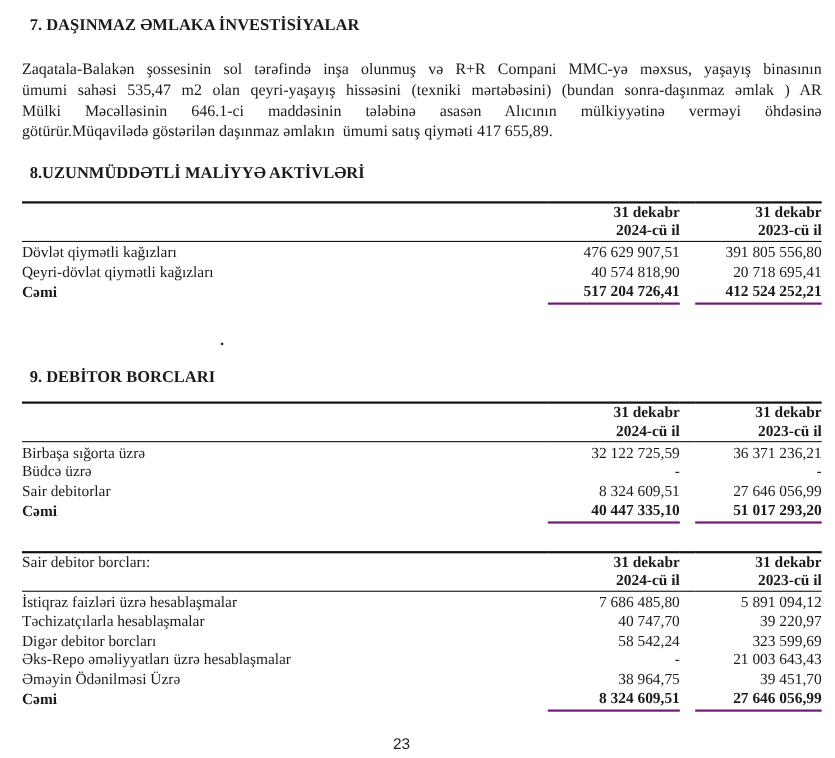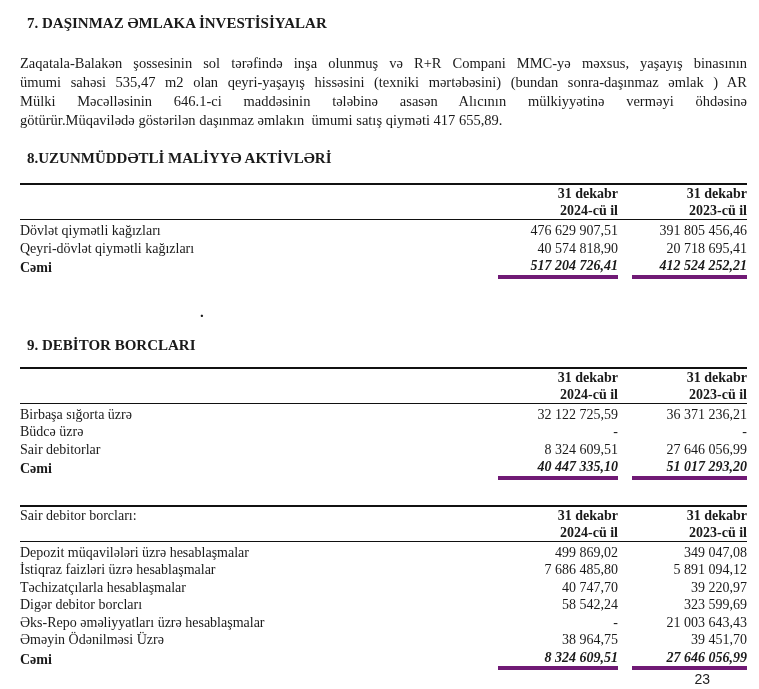--- a/index.html
+++ b/index.html
@@ -23,29 +23,29 @@
   table.fin col.c-num2  { width:115px; }
 
   thead td { border-bottom:1.5px solid #111; padding-bottom:3px; padding-top:2px; }
   thead .hdr-line { font-weight:bold; text-align:right; line-height:17px; white-space:nowrap; }
   thead td.title-cell { vertical-align:top; font-weight:normal; line-height:17px; }
 
   td.num { text-align:right; white-space:nowrap; }
   td.label { white-space:nowrap; }
   tbody tr:first-child td { padding-top:2px; }
   tr.total td { font-weight:bold; }
-  tr.total td.num { border-bottom:4px solid #701a75;font-style:italic; }
+  tr.total td.num { border-bottom:2px solid #701a75; }
 
   .tbl-8 { margin-top:16px; }
   .stray { margin-top:26px; margin-left:180px; font-size:15px; font-weight:bold; line-height:14px; }
   .h9 { margin-top:18px; }
   .tbl-9 { margin-top:13px; }
   .h8 { margin-top:20px; }
   .tbl-sair { margin-top:25px; }
-  .footer { margin-top:1px; width:727px; text-align:right; padding-right:37px;
+  .footer { margin-top:21px; width:727px; text-align:center; padding-right:37px;
             font-family:"Liberation Sans", sans-serif; font-size:14px; color:#222; }
 </style>
 </head>
 <body>
 
 <div class="page">
 
   <div class="heading">7. DAŞINMAZ ƏMLAKA İNVESTİSİYALAR</div>
 
   <div class="para">
@@ -78,21 +78,21 @@
           <div class="hdr-line">31 dekabr</div>
           <div class="hdr-line">2023-cü il</div>
         </td>
       </tr>
     </thead>
     <tbody>
         <tr>
           <td class="label">Dövlət qiymətli kağızları</td>
           <td class="num">476 629 907,51</td>
           <td class="spacer"></td>
-          <td class="num">391 805 456,46</td>
+          <td class="num">391 805 556,80</td>
         </tr>
         <tr>
           <td class="label">Qeyri-dövlət qiymətli kağızları</td>
           <td class="num">40 574 818,90</td>
           <td class="spacer"></td>
           <td class="num">20 718 695,41</td>
         </tr>
         <tr class="total">
           <td class="label">Cəmi</td>
           <td class="num">517 204 726,41</td>
@@ -171,26 +171,20 @@
         </td>
         <td></td>
         <td>
           <div class="hdr-line">31 dekabr</div>
           <div class="hdr-line">2023-cü il</div>
         </td>
       </tr>
     </thead>
     <tbody>
         <tr>
-          <td class="label">Depozit müqavilələri üzrə hesablaşmalar</td>
-          <td class="num">499 869,02</td>
-          <td class="spacer"></td>
-          <td class="num">349 047,08</td>
-        </tr>
-        <tr>
           <td class="label">İstiqraz faizləri üzrə hesablaşmalar</td>
           <td class="num">7 686 485,80</td>
           <td class="spacer"></td>
           <td class="num">5 891 094,12</td>
         </tr>
         <tr>
           <td class="label">Təchizatçılarla hesablaşmalar</td>
           <td class="num">40 747,70</td>
           <td class="spacer"></td>
           <td class="num">39 220,97</td>

